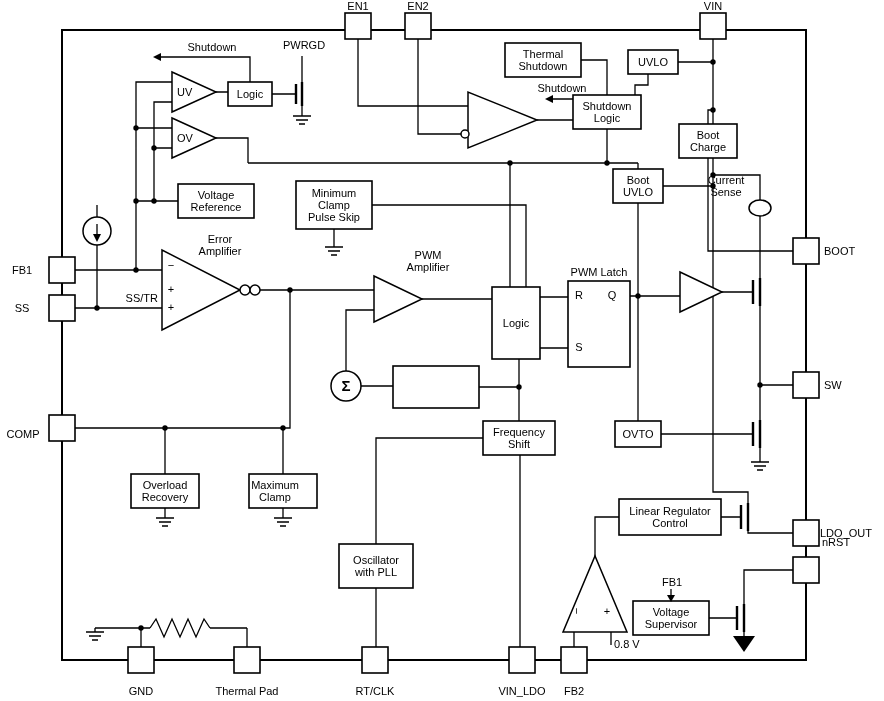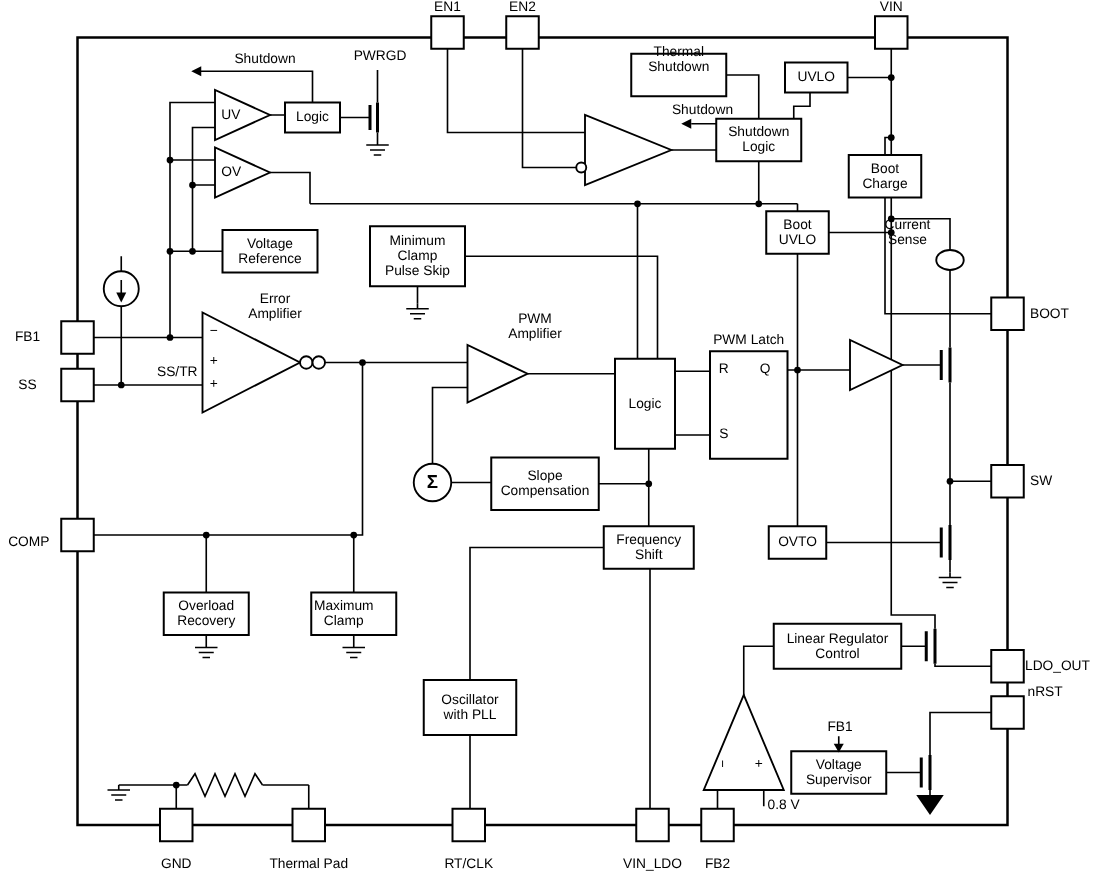--- a/index.html
+++ b/index.html
@@ -172,45 +172,43 @@
 
 <div class="lbl" style="left:331px;top:0;width:54px;height:12px">EN1</div>
 <div class="lbl" style="left:391px;top:0;width:54px;height:12px">EN2</div>
 <div class="lbl" style="left:686px;top:0;width:54px;height:12px">VIN</div>
 <div class="lbl" style="left:0;top:264px;width:44px;height:12px">FB1</div>
 <div class="lbl" style="left:0;top:302px;width:44px;height:12px">SS</div>
 <div class="lbl" style="left:0;top:428px;width:46px;height:12px">COMP</div>
 <div class="lbl left" style="left:824px;top:245px;width:52px;height:12px">BOOT</div>
 <div class="lbl left" style="left:824px;top:379px;width:40px;height:12px">SW</div>
 <div class="lbl left" style="left:820px;top:527px;width:64px;height:12px">LDO_OUT</div>
-<div class="lbl left" style="left:822px;top:548px;width:46px;height:12px">nRST</div>
+<div class="lbl left" style="left:822px;top:536px;width:46px;height:12px">nRST</div>
 <div class="lbl" style="left:114px;top:684px;width:54px;height:13px">GND</div>
 <div class="lbl" style="left:200px;top:684px;width:94px;height:13px">Thermal Pad</div>
 <div class="lbl" style="left:348px;top:684px;width:54px;height:13px">RT/CLK</div>
 <div class="lbl" style="left:492px;top:684px;width:60px;height:13px">VIN_LDO</div>
 <div class="lbl" style="left:547px;top:684px;width:54px;height:13px">FB2</div>
 
 <div class="lbl" style="left:228px;top:82px;width:44px;height:24px">Logic</div>
-<div class="lbl" style="left:505px;top:31px;width:76px;height:34px">Thermal
+<div class="lbl" style="left:505px;top:43px;width:76px;height:34px">Thermal
 Shutdown</div>
 <div class="lbl" style="left:628px;top:50px;width:50px;height:24px">UVLO</div>
 <div class="lbl" style="left:573px;top:95px;width:68px;height:34px">Shutdown
 Logic</div>
 <div class="lbl" style="left:679px;top:124px;width:58px;height:34px">Boot
 Charge</div>
 <div class="lbl" style="left:178px;top:184px;width:76px;height:34px">Voltage
 Reference</div>
 <div class="lbl" style="left:296px;top:181px;width:76px;height:48px">Minimum
 Clamp
 Pulse Skip</div>
 <div class="lbl" style="left:613px;top:169px;width:50px;height:34px">Boot
 UVLO</div>
 <div class="lbl" style="left:492px;top:287px;width:48px;height:72px">Logic</div>
-<div class="lbl" style="left:393px;top:366px;width:86px;height:42px">Slope
-Compensation</div>
 <div class="lbl" style="left:483px;top:421px;width:72px;height:34px">Frequency
 Shift</div>
 <div class="lbl" style="left:615px;top:421px;width:46px;height:26px">OVTO</div>
 <div class="lbl" style="left:131px;top:474px;width:68px;height:34px">Overload
 Recovery</div>
 <div class="lbl" style="left:249px;top:474px;width:52px;height:34px">Maximum
 Clamp</div>
 <div class="lbl" style="left:339px;top:544px;width:74px;height:44px">Oscillator
 with PLL</div>
 <div class="lbl" style="left:619px;top:499px;width:102px;height:36px">Linear Regulator

